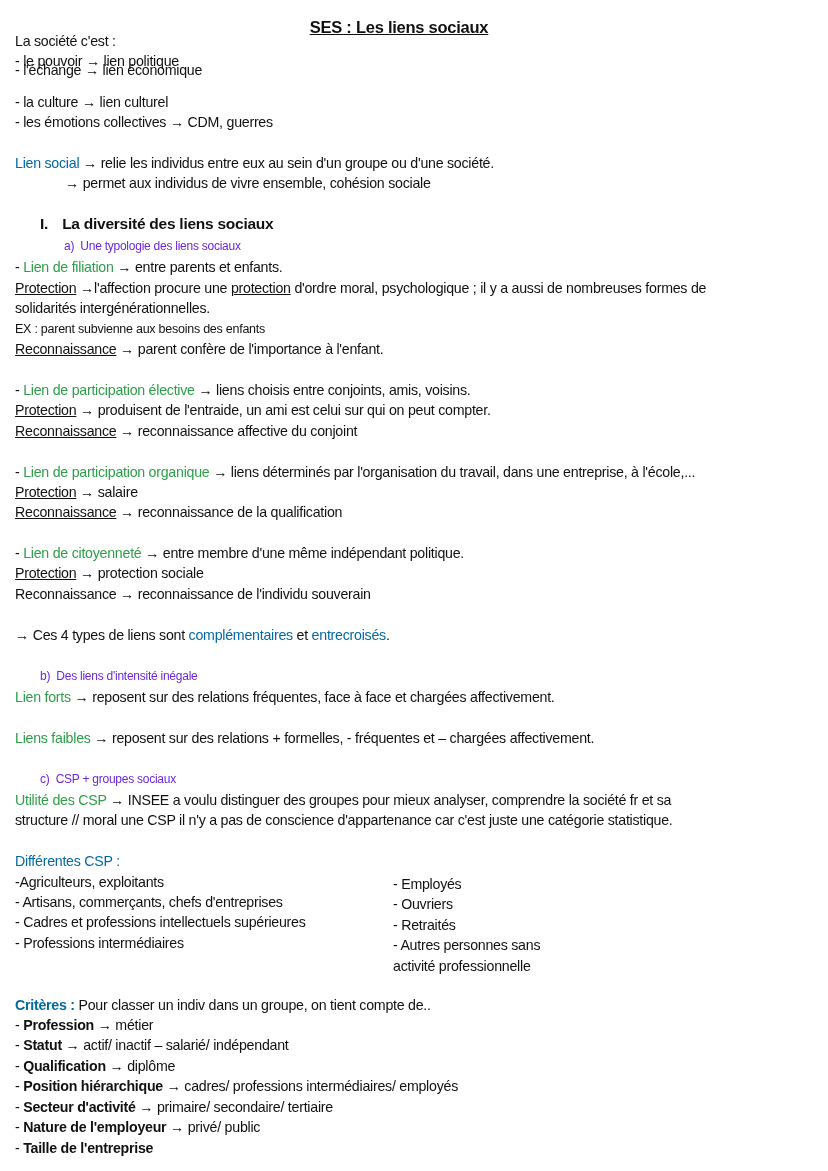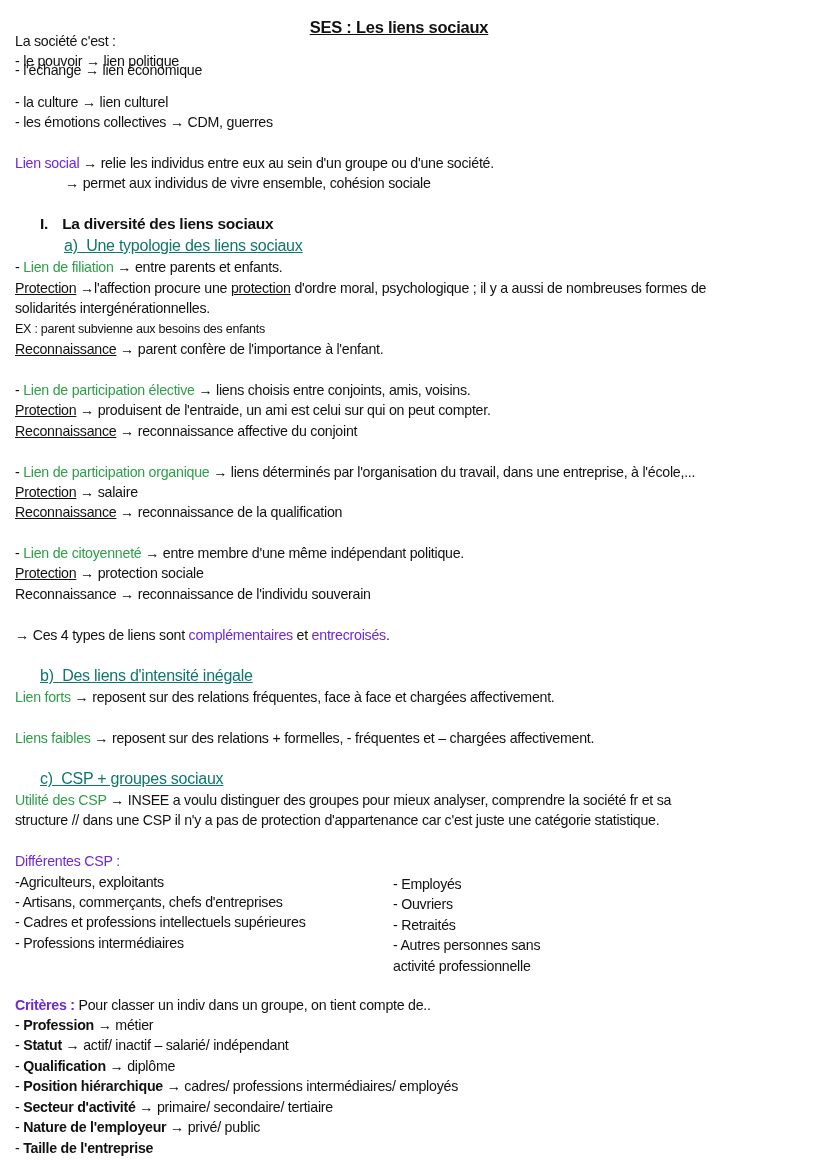--- a/index.html
+++ b/index.html
@@ -4,23 +4,23 @@
 <style>
   html, body { margin: 0; padding: 0; background: #ffffff; }
   body {
     width: 828px; height: 1171px; overflow: hidden; position: relative;
     font-family: "Liberation Sans", "DejaVu Sans", sans-serif;
     font-size: 14.2px; color: #111111; letter-spacing: -0.25px;
   }
   .page { position: absolute; left: 15px; top: 0; width: 800px; }
   .line { position: absolute; left: 0; white-space: nowrap; line-height: 20px; }
   .title { position: absolute; left: 0; width: 828px; top: 7px; text-align: center; font-size: 16.5px; text-decoration: underline; margin-left: -15px; }
-  .red { color: #6d28d9; }
+  .red { color: #0369a1; }
   .green { color: #2e9e49; text-align: right; }
-  .mauve { color: #0f766e; font-size: 16px; text-decoration: underline; }
+  .mauve { color: #6d28d9; font-size: 12px; }
   .h1 { font-weight: bold; font-size: 15.5px; }
   .u { text-decoration: underline; text-align: right; }
   .b { font-weight: bold; }
   .small { font-size: 12.5px; }
   .col2 { left: 378px; }
 </style>
 </head>
 <body>
 
 <h1 class="title">SES : Les liens sociaux</h1>
@@ -58,21 +58,21 @@
   <div class="line" style="top:584px"><span>Reconnaissance</span> <span>→</span> <span>reconnaissance de l'individu souverain</span></div>
 
   <div class="line" style="top:625px"><span>→</span> <span>Ces 4 types de liens sont </span><span class="red">complémentaires</span><span> et </span><span class="red">entrecroisés</span><span>.</span></div>
 
   <div class="line mauve" style="top:666px; left:25px"><span>b)</span>&nbsp;&nbsp;<span>Des liens d'intensité inégale</span></div>
   <div class="line" style="top:687px"><span class="green">Lien forts</span> <span>→</span> <span>reposent sur des relations fréquentes, face à face et chargées affectivement.</span></div>
   <div class="line" style="top:728px"><span class="green">Liens faibles</span> <span>→</span> <span>reposent sur des relations + formelles, - fréquentes et – chargées affectivement.</span></div>
 
   <div class="line mauve" style="top:769px; left:25px"><span>c)</span>&nbsp;&nbsp;<span>CSP + groupes sociaux</span></div>
   <div class="line" style="top:790px"><span class="green">Utilité des CSP</span> <span>→</span> <span>INSEE a voulu distinguer des groupes pour mieux analyser, comprendre la société fr et sa</span></div>
-  <div class="line" style="top:810px">structure // dans une CSP il n'y a pas de protection d'appartenance car c'est juste une catégorie statistique.</div>
+  <div class="line" style="top:810px">structure // moral une CSP il n'y a pas de conscience d'appartenance car c'est juste une catégorie statistique.</div>
 
   <div class="line red" style="top:851px">Différentes CSP :</div>
   <div class="line" style="top:872px">-Agriculteurs, exploitants</div>
   <div class="line" style="top:892px">- Artisans, commerçants, chefs d'entreprises</div>
   <div class="line" style="top:912px">- Cadres et professions intellectuels supérieures</div>
   <div class="line" style="top:933px">- Professions intermédiaires</div>
 
   <div class="line col2" style="top:874px">- Employés</div>
   <div class="line col2" style="top:894px">- Ouvriers</div>
   <div class="line col2" style="top:915px">- Retraités</div>

